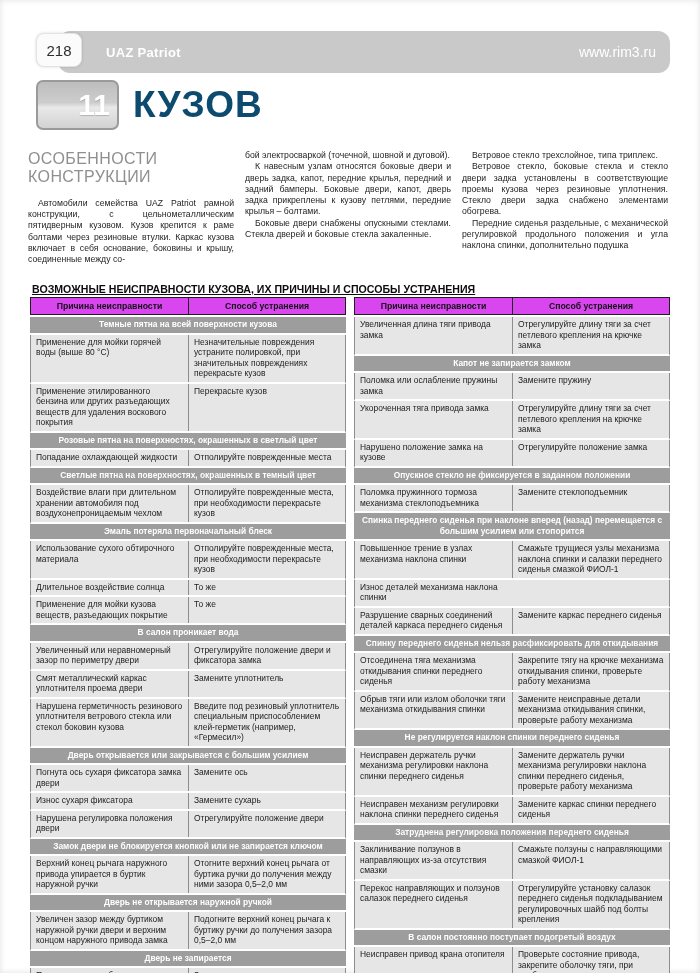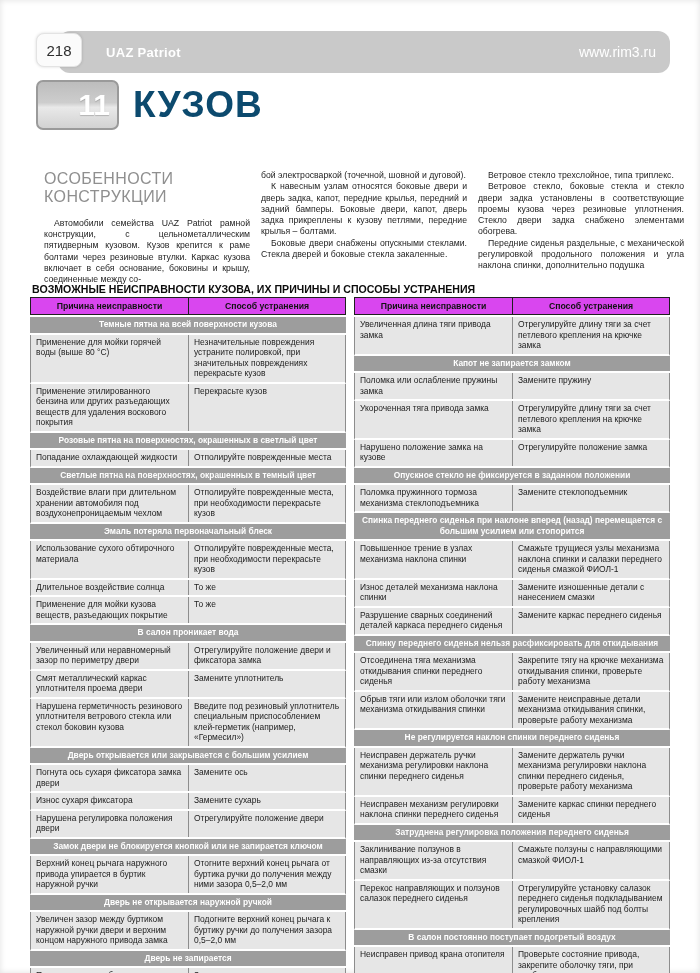--- a/index.html
+++ b/index.html
@@ -11,28 +11,28 @@
   .band .brand{color:#ffffff;font-size:13px;font-weight:bold;letter-spacing:.3px;}
   .band .site{color:#ffffff;font-size:14px;}
   .pagenum{position:absolute;left:36px;top:33px;width:44px;height:32px;background:#fbfbfb;border:1px solid #e3e3e3;border-radius:8px;box-shadow:0 0 3px rgba(0,0,0,.15);display:flex;align-items:center;justify-content:center;font-size:15px;color:#2e2e2e;z-index:2;}
 
   
   .chapter{position:absolute;left:36px;top:80px;display:flex;align-items:center;}
   .chapnum{width:46px;height:46px;border-radius:7px;border:2px solid #9a9a9a;background:linear-gradient(#bdbdbd 0%,#cdcdcd 45%,#e9e9e9 55%,#d2d2d2 100%);color:#ffffff;font-size:30px;font-weight:bold;display:flex;align-items:center;justify-content:center;text-shadow:0 1px 1px rgba(0,0,0,.2);padding-left:33px;}
   .chaptitle{margin-left:14px;font-size:37px;font-weight:bold;color:#0c4a6e;letter-spacing:1px;}
 
   
-  .intro{position:absolute;left:44px;top:150px;width:640px;display:flex;gap:11px;margin-top:20px;}
+  .intro{position:absolute;left:28px;top:150px;width:640px;display:flex;gap:11px;}
   .icol{width:206px;}
   .ihead{color:#8f8f8f;font-size:16px;line-height:1.12;letter-spacing:.4px;margin:0 0 12px 0;font-weight:400;}
   .icol p{margin:0;font-size:8.7px;line-height:11.3px;color:#1d1d1d;text-align:justify;}
   .icol p.ind{text-indent:10px;}
 
   
-  .faults-title{position:absolute;left:32px;top:283px;font-size:10.6px;font-weight:bold;color:#0c0c0c;}
+  .faults-title{position:absolute;left:32px;top:283px;font-size:10.6px;font-weight:bold;color:#0c0c0c;text-decoration:underline;}
   .tables{position:absolute;left:30px;top:297px;width:640px;display:flex;gap:8px;align-items:flex-start;}
   .ftable{width:316px;background:#ffffff;border-bottom:1px solid #8d8d8d;}
   .t-head{display:flex;border:1px solid #1f1f1f;background:#d946ef;margin-bottom:2px;}
   .t-hcell{width:50%;box-sizing:border-box;text-align:center;font-size:8.7px;font-weight:bold;color:#111;padding:3px 2px;}
   .hcell-r{border-left:1px solid #1f1f1f;}
   .t-section{background:#9d9d9d;color:#ffffff;font-size:8.4px;font-weight:bold;text-align:center;padding:2px 6px 3px;line-height:10.5px;border-bottom:2px solid #ffffff;}
   .t-row{display:flex;background:#e6e6e6;border-left:1px solid #8d8d8d;border-right:1px solid #8d8d8d;border-bottom:2px solid #ffffff;}
   .t-cell{width:50%;box-sizing:border-box;font-size:8.45px;line-height:10.5px;color:#1d1d1d;padding:2px 5px 3px;}
   .t-cell.remedy{border-left:1px solid #8d8d8d;}
 </style>
@@ -178,21 +178,20 @@
           <div class="t-cell cause">Поломка пружинного тормоза механизма стеклоподъемника</div>
           <div class="t-cell remedy">Замените стеклоподъемник</div>
         </div>
         <div class="t-section">Спинка переднего сиденья при наклоне вперед (назад) перемещается с большим усилием или стопорится</div>
         <div class="t-row">
           <div class="t-cell cause">Повышенное трение в узлах механизма наклона спинки</div>
           <div class="t-cell remedy">Смажьте трущиеся узлы механизма наклона спинки и салазки переднего сиденья смазкой ФИОЛ-1</div>
         </div>
         <div class="t-row">
           <div class="t-cell cause">Износ деталей механизма наклона спинки</div>
-          <div class="t-cell remedy">Замените изношенные детали с нанесением смазки</div>
         </div>
         <div class="t-row">
           <div class="t-cell cause">Разрушение сварных соединений деталей каркаса переднего сиденья</div>
           <div class="t-cell remedy">Замените каркас переднего сиденья</div>
         </div>
         <div class="t-section">Спинку переднего сиденья нельзя расфиксировать для откидывания</div>
         <div class="t-row">
           <div class="t-cell cause">Отсоединена тяга механизма откидывания спинки переднего сиденья</div>
           <div class="t-cell remedy">Закрепите тягу на крючке механизма откидывания спинки, проверьте работу механизма</div>
         </div>

